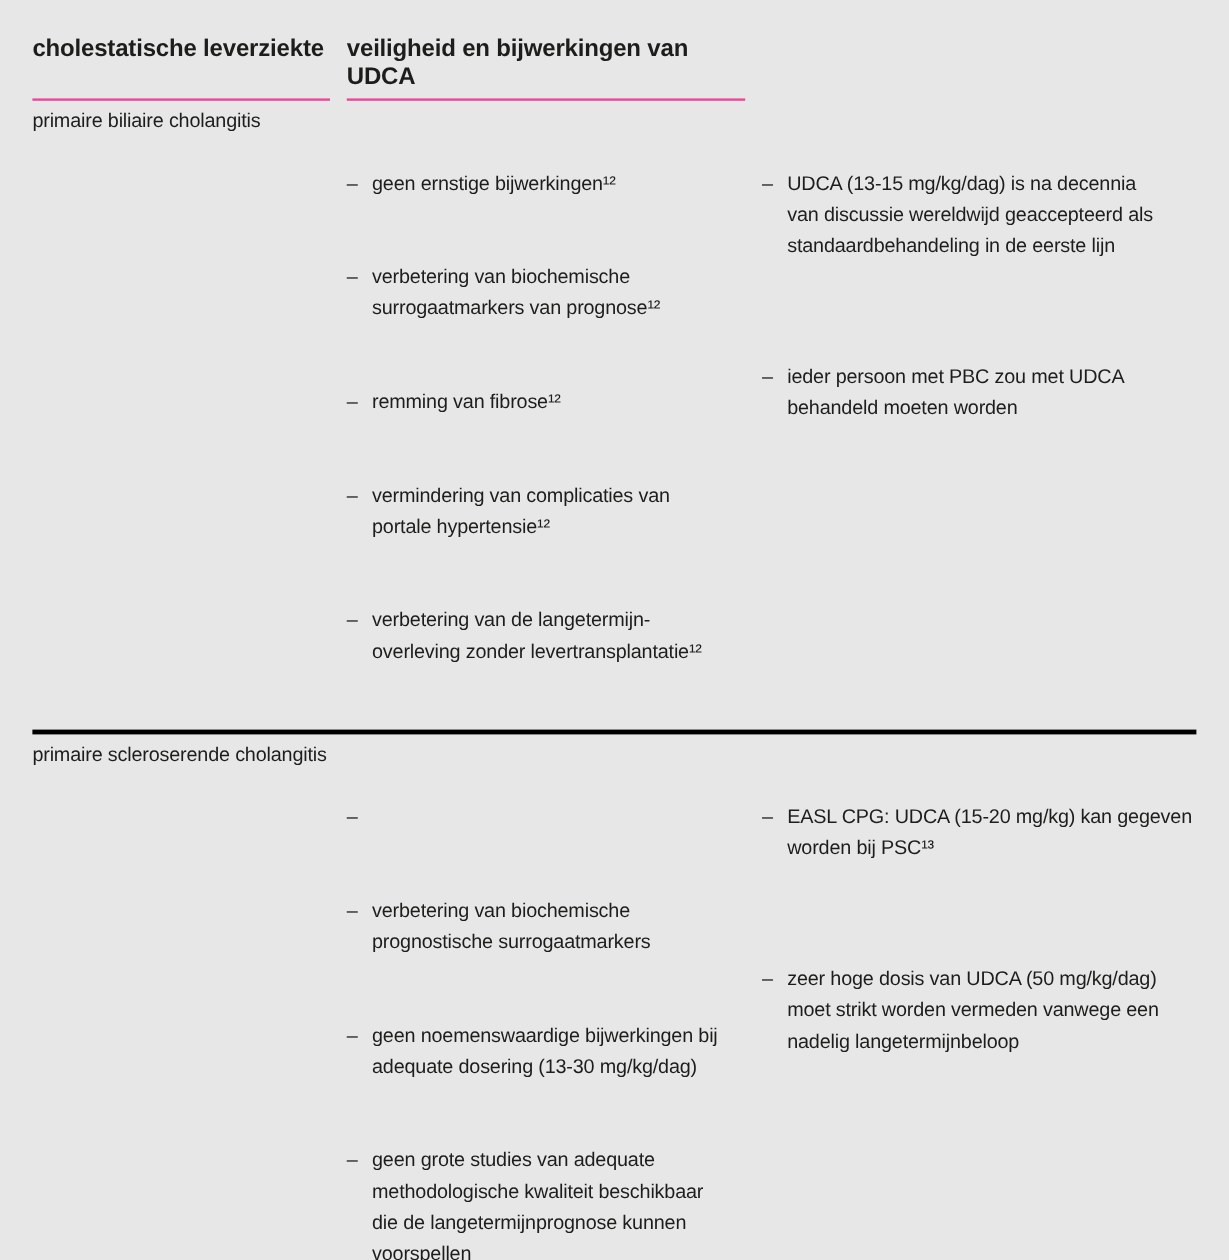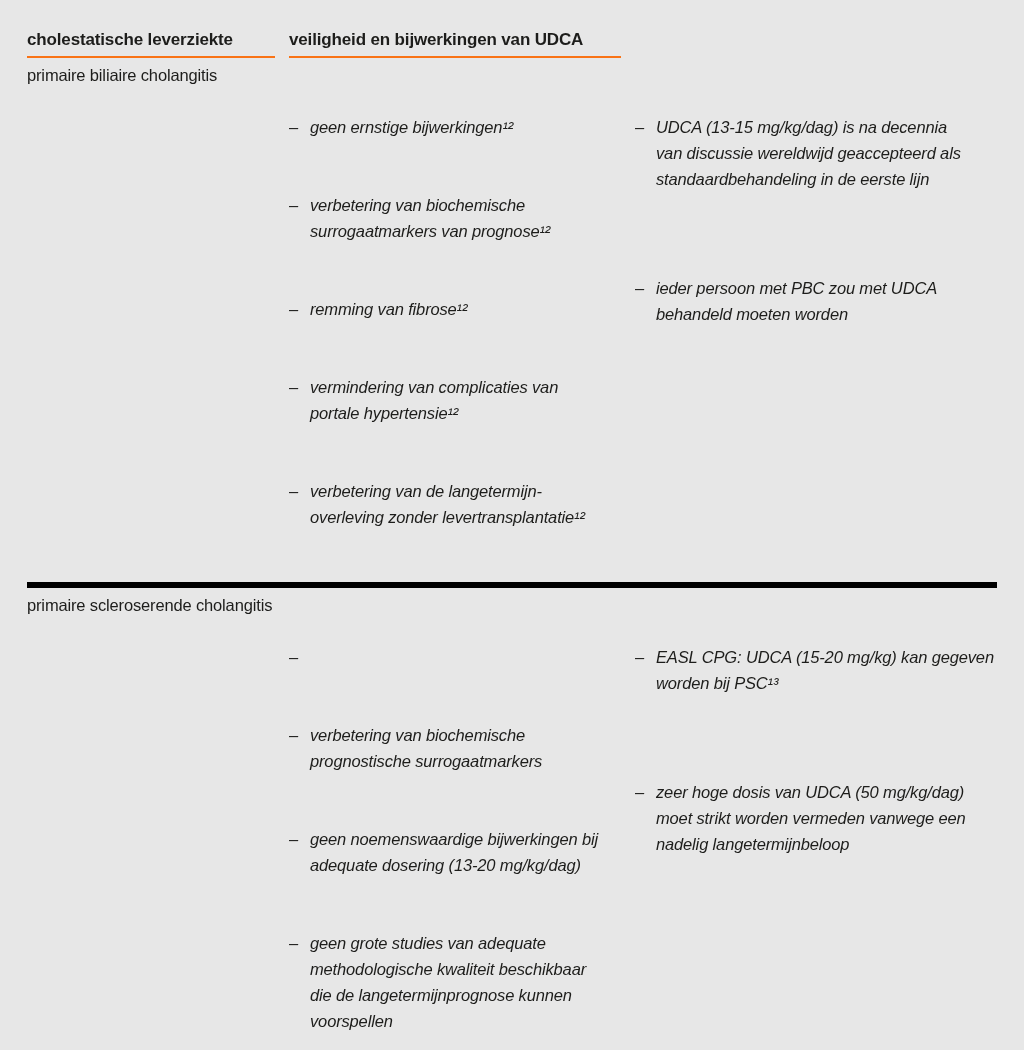--- a/index.html
+++ b/index.html
@@ -20,46 +20,45 @@
     padding: 30px 27px 0 27px;
     box-sizing: border-box;
   }
   .grid {
     display: grid;
     grid-template-columns: 248px 332px 1fr;
     column-gap: 14px;
   }
   .th {
     font-weight: 700;
-    font-size: 17px;
+    font-size: 20px;
     padding-bottom: 6px;
-    border-bottom: 2px solid #f97316;
+    border-bottom: 2px solid #ec4899;
   }
   .row {
-    border-bottom: 6px solid #000000;
+    border-bottom: 4px solid #000000;
     padding-top: 4px;
     box-sizing: border-box;
   }
   .r0 { min-height: 210px; }
   .r1 { min-height: 367px; }
   .cell {
     line-height: 26px;
     white-space: pre;
   }
   .bullet {
     display: flex;
     align-items: flex-start;
   }
   .bullet .dash {
     width: 21px;
     flex-shrink: 0;
   }
   .bullet .txt {
     white-space: pre;
-    font-style: italic;
   }
   .advice .bullet + .bullet {
     margin-top: 31px;
   }
 </style>
 </head>
 <body>
 
 <div class="page">
 
@@ -89,21 +88,21 @@
     </div>
   </div>
 
   <div class="grid row r1">
     <div class="cell disease">primaire scleroserende cholangitis</div>
     <div class="cell safety">
       <div class="bullet"><span class="dash">–</span></div>
       <div class="bullet"><span class="dash">–</span><span class="txt">verbetering van biochemische
 prognostische surrogaatmarkers</span></div>
       <div class="bullet"><span class="dash">–</span><span class="txt">geen noemenswaardige bijwerkingen bij
-adequate dosering (13-20 mg/kg/dag)</span></div>
+adequate dosering (13-30 mg/kg/dag)</span></div>
       <div class="bullet"><span class="dash">–</span><span class="txt">geen grote studies van adequate
 methodologische kwaliteit beschikbaar
 die de langetermijnprognose kunnen
 voorspellen</span></div>
       
     </div>
     <div class="cell advice">
       <div class="bullet"><span class="dash">–</span><span class="txt">EASL CPG: UDCA (15-20 mg/kg) kan gegeven
 worden bij PSC¹³</span></div>
       <div class="bullet"><span class="dash">–</span><span class="txt">zeer hoge dosis van UDCA (50 mg/kg/dag)

